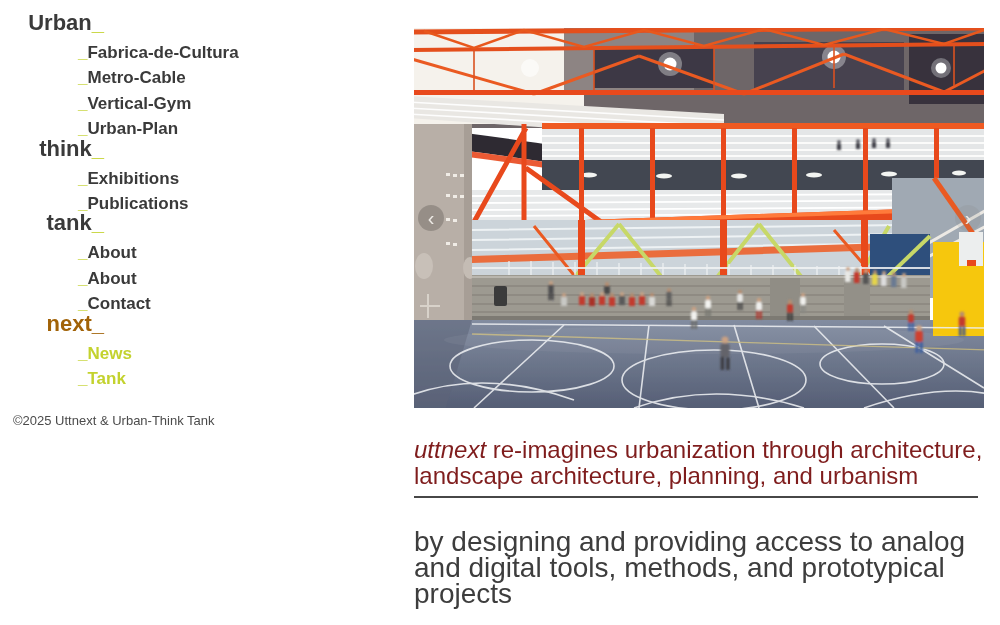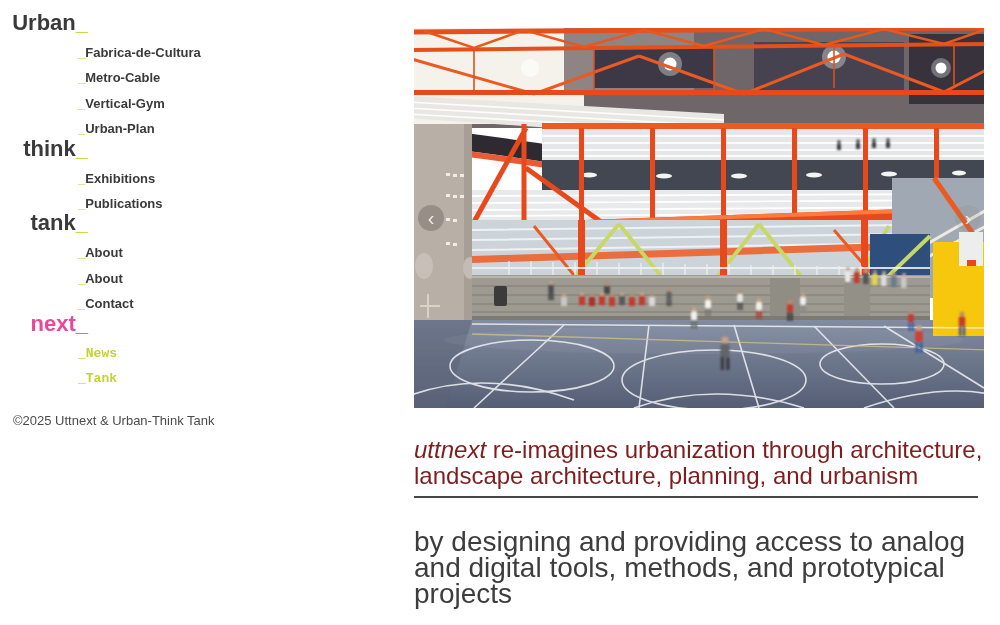--- a/index.html
+++ b/index.html
@@ -4,29 +4,29 @@
 <style>
   html,body{margin:0;padding:0;}
   body{
     width:1000px;height:625px;overflow:hidden;background:#ffffff;
     font-family:"Liberation Sans","DejaVu Sans",sans-serif;position:relative;
   }
   
   .sidebar{position:absolute;left:0;top:0;width:400px;height:625px;}
   .nav{padding:10px 0 0 0;}
   .g-head{width:88px;text-align:right;font-size:22px;font-weight:700;
-          color:#3a3a3a;line-height:25px;white-space:nowrap;}
+          color:#3a3a3a;line-height:25px;white-space:nowrap;margin-left:16px;}
   .group + .group .g-head{margin-top:-6px;}
   .g-suffix{color:#c3d22e;}
-  .group.accent .g-word,.group.accent .g-suffix{color:#ec4899;}
+  .group.accent .g-word,.group.accent .g-suffix{color:#a16207;}
   .nav ul{list-style:none;margin:5px 0 0 0;padding:0 0 0 78px;}
-  .nav li{font-size:13px;font-weight:700;color:#3a3a3a;line-height:25.4px;
+  .nav li{font-size:17px;font-weight:700;color:#3a3a3a;line-height:25.4px;
           white-space:nowrap;cursor:pointer;}
   .nav li .pre{color:#c3d22e;}
-  .group.accent li{color:#c3d22e;font-family:Liberation Mono, monospace;}
+  .group.accent li{color:#c3d22e;}
   .copyright{position:absolute;left:13px;top:413px;font-size:13px;color:#4b4b4b;}
   
   .main{position:absolute;left:414px;top:28px;width:570px;}
   .carousel{position:relative;width:570px;height:380px;margin:0;}
   .carousel svg{display:block;width:570px;height:380px;}
   .cbtn{position:absolute;top:50%;transform:translateY(-50%);
         width:26px;height:26px;border-radius:50%;border:none;padding:0;
         color:#efece7;font-size:20px;line-height:24px;text-align:center;
         cursor:pointer;font-family:inherit;}
   .cbtn.prev{left:4px;background:rgba(95,90,85,0.38);}

